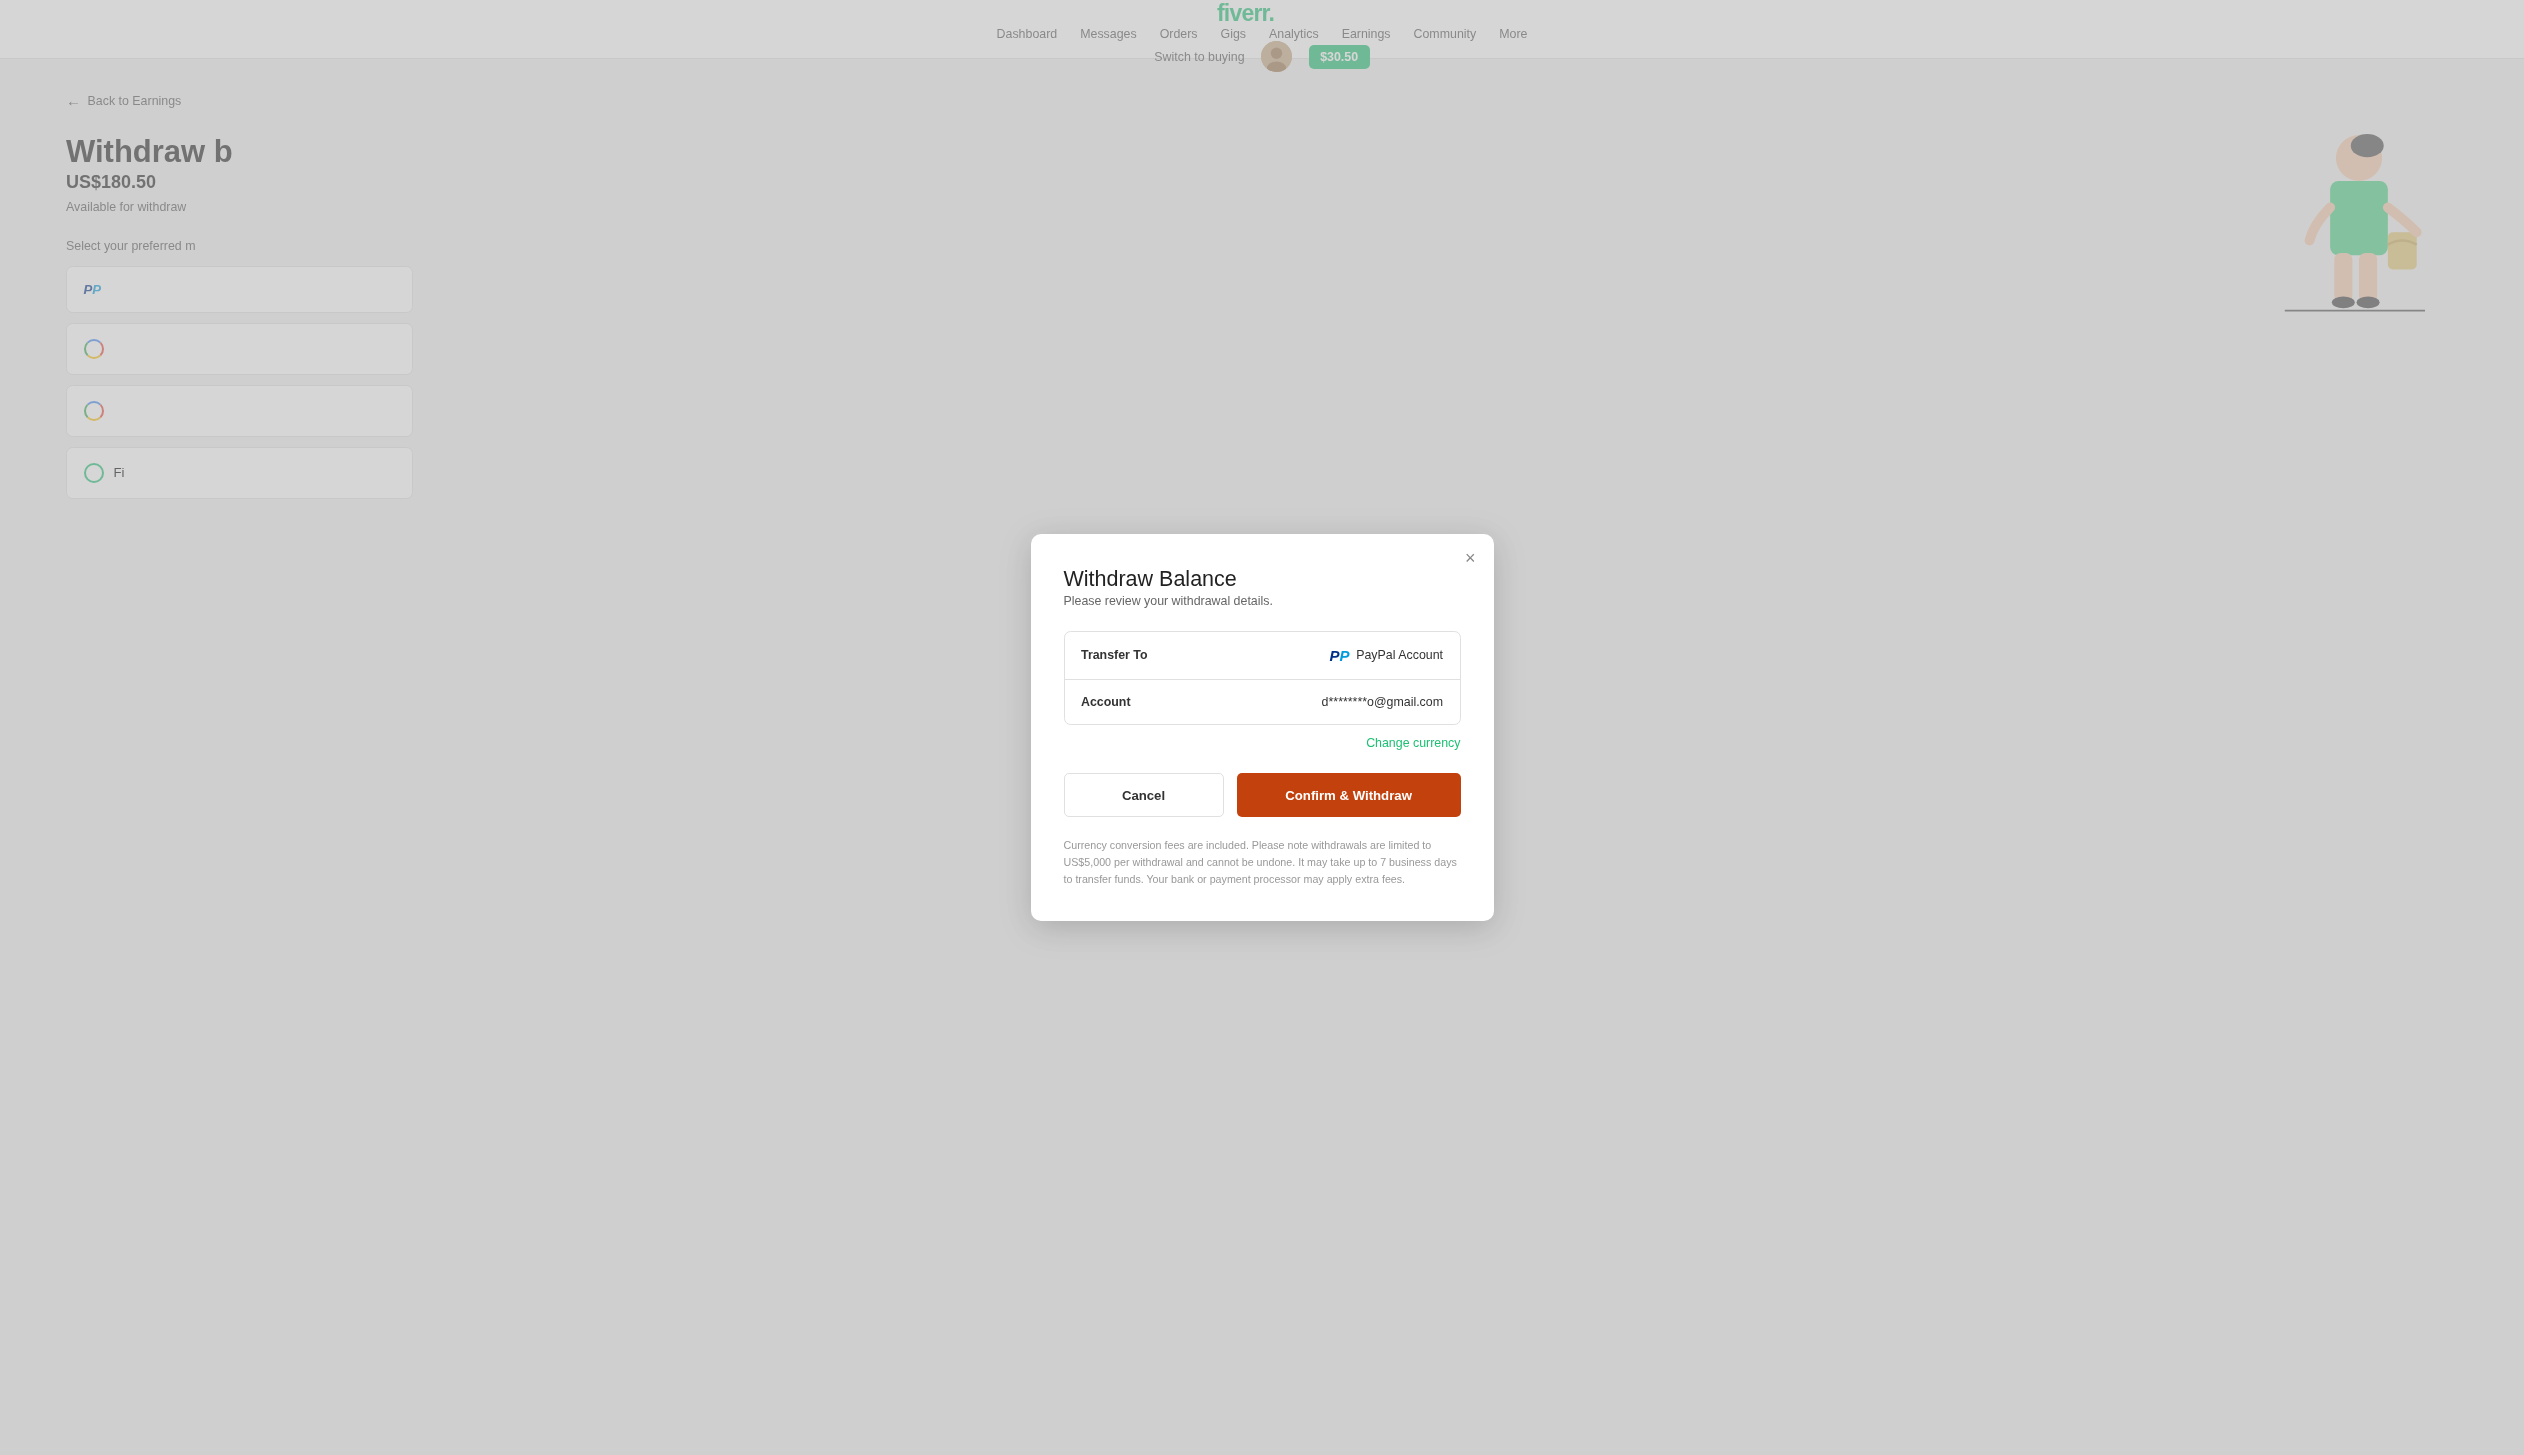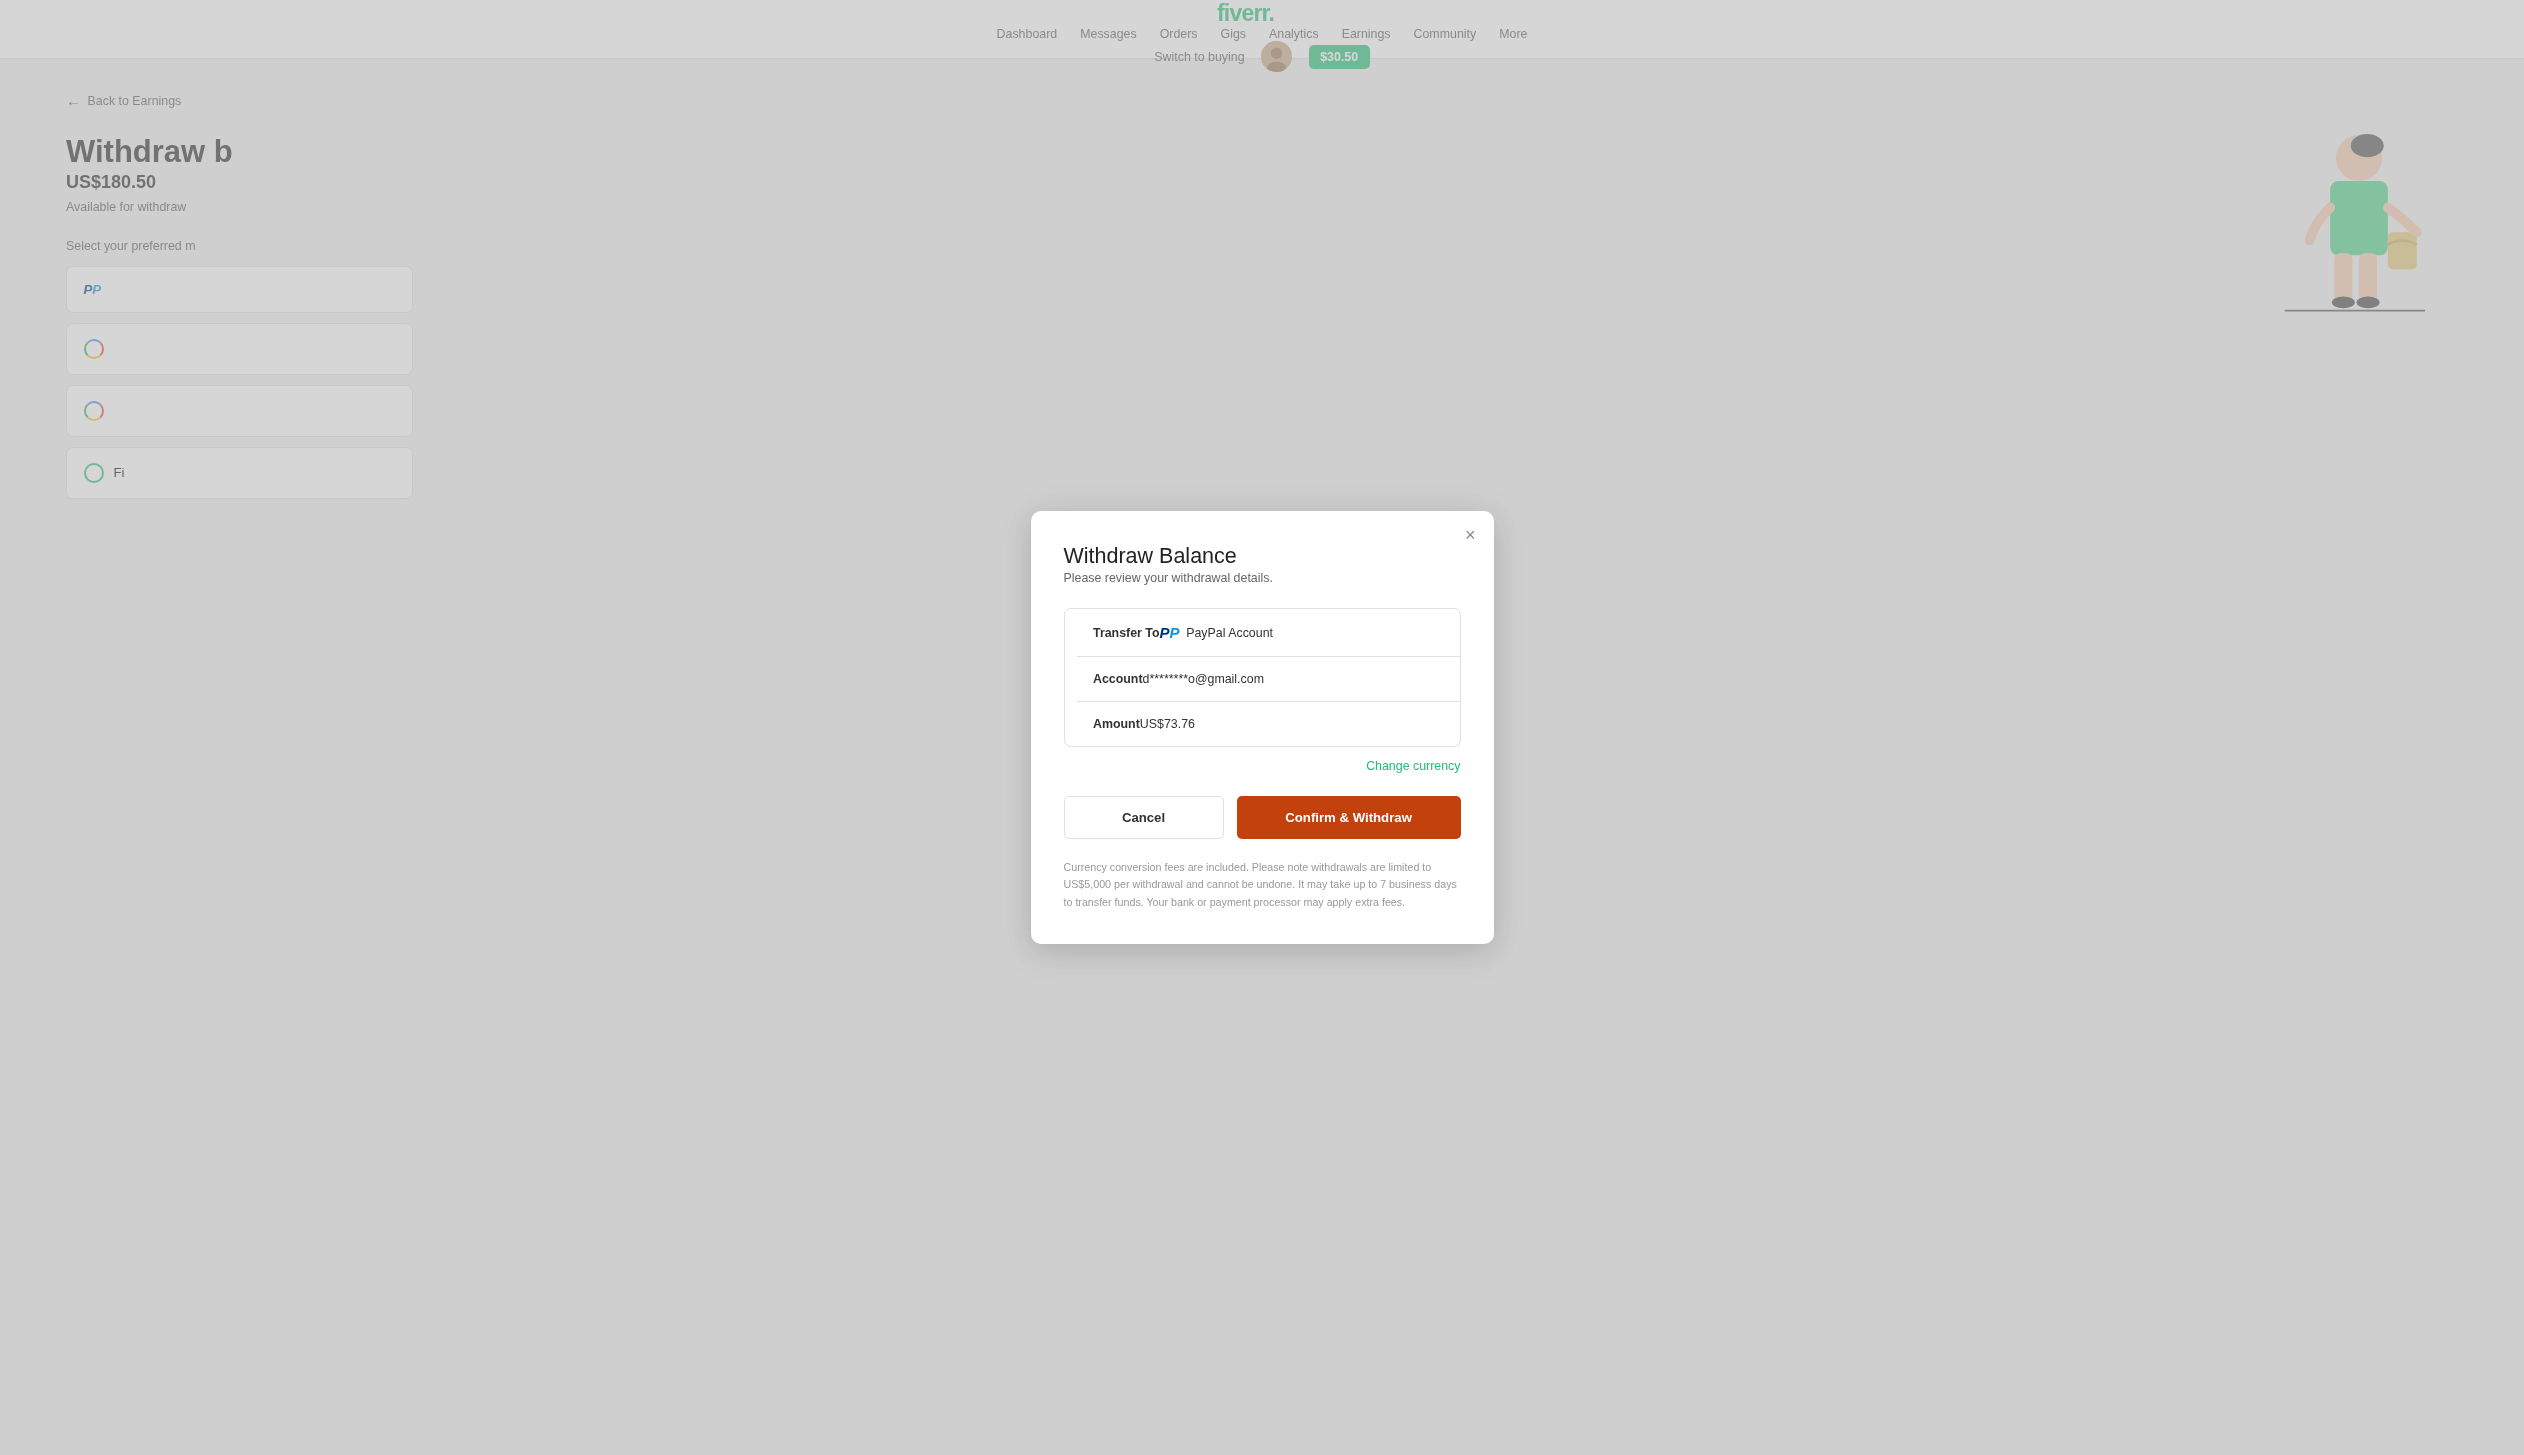--- a/index.html
+++ b/index.html
@@ -186,23 +186,23 @@
     }
     .details-table {
       border: 0.8px solid #e0e0e0;
       border-radius: 6.6px;
       overflow: hidden;
       margin-bottom: 11.6px;
     }
     .details-row {
       display: flex;
       align-items: center;
+      justify-content: space-between;
       padding: 15px 16.5px;
       border-bottom: 0.8px solid #e0e0e0;
-      margin-left: 12px;
     }
     .details-row:last-child { border-bottom: none; }
     .details-label {
       font-size: 12.4px;
       font-weight: 600;
       color: #333;
     }
     .details-value {
       font-size: 12.4px;
       color: #333;
@@ -355,24 +355,20 @@
             <span style="color:#003087;font-style:italic;font-weight:900;font-size:15px;">P<span style="color:#009cde;">P</span></span>
             <span>PayPal Account</span>
           </span>
         </div>
 
         <div class="details-row">
           <span class="details-label">Account</span>
           <span class="details-value">d********o@gmail.com</span>
         </div>
 
-        <div class="details-row">
-          <span class="details-label">Amount</span>
-          <span class="details-value">US$73.76</span>
-        </div>
       </div>
 
       <span class="change-currency">Change currency</span>
 
       <div class="modal-actions">
         <button class="btn-cancel">Cancel</button>
         <button class="btn-confirm">Confirm &amp; Withdraw</button>
       </div>
 
       <p class="disclaimer">Currency conversion fees are included. Please note withdrawals are limited to US$5,000 per withdrawal and cannot be undone. It may take up to 7 business days to transfer funds. Your bank or payment processor may apply extra fees.</p>

